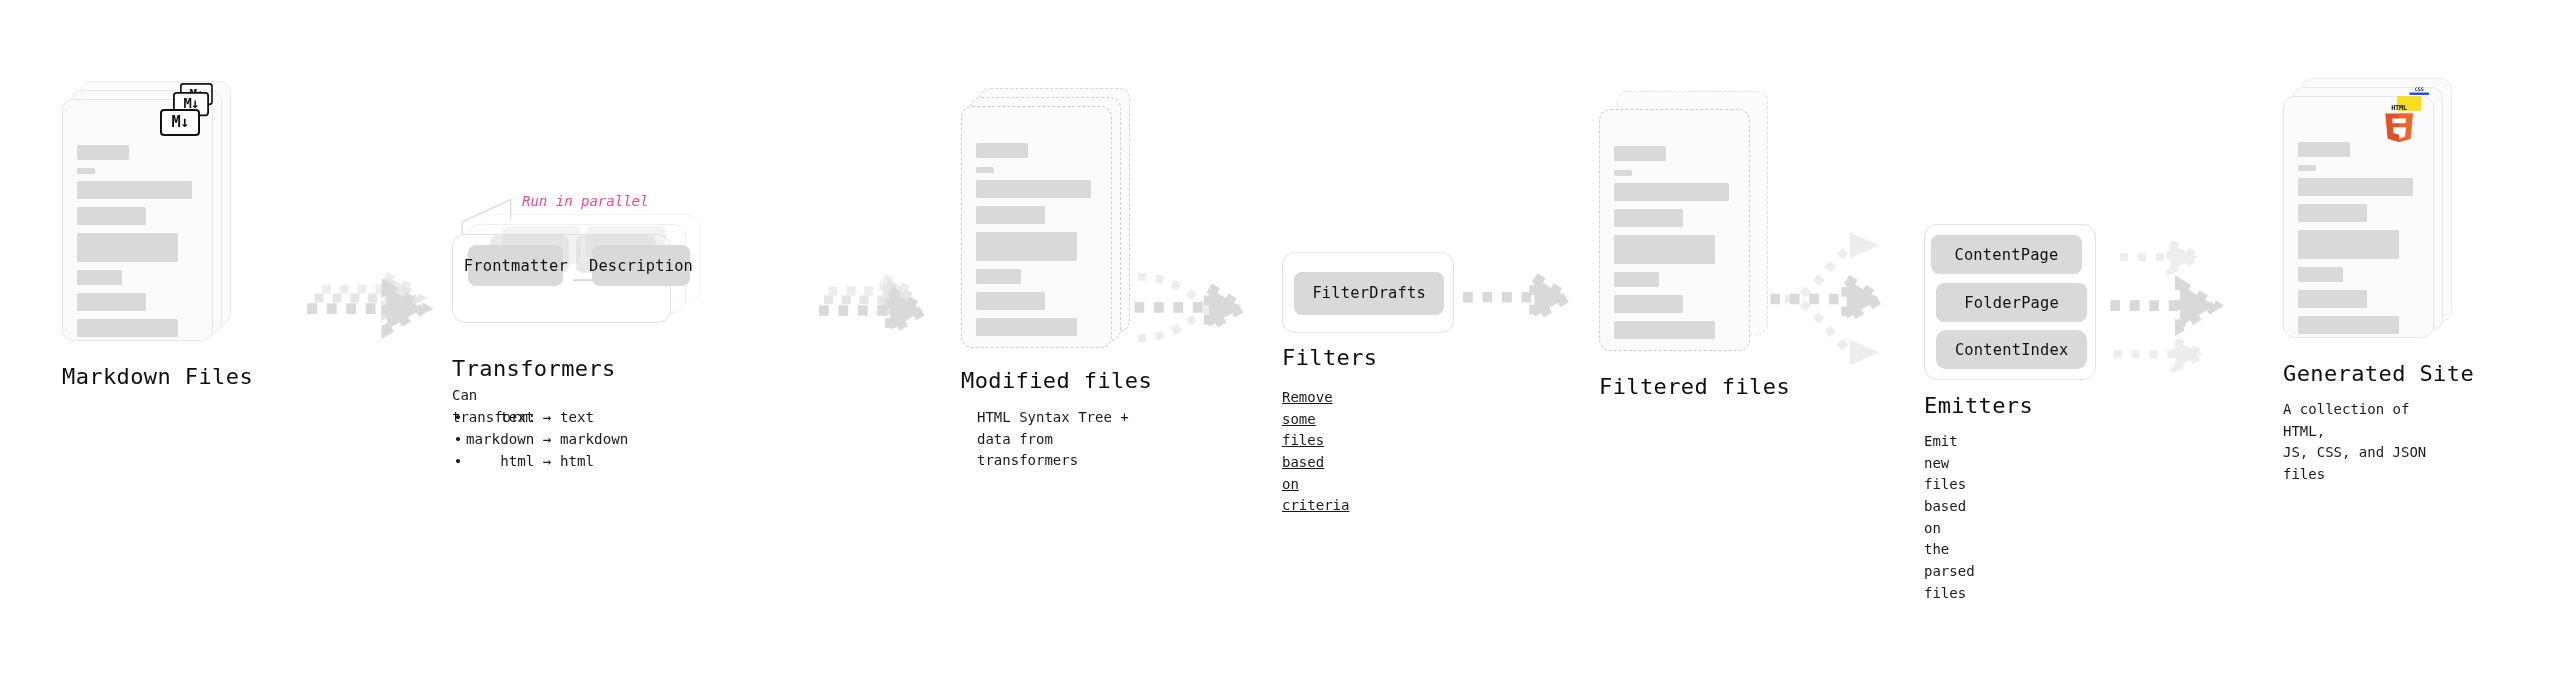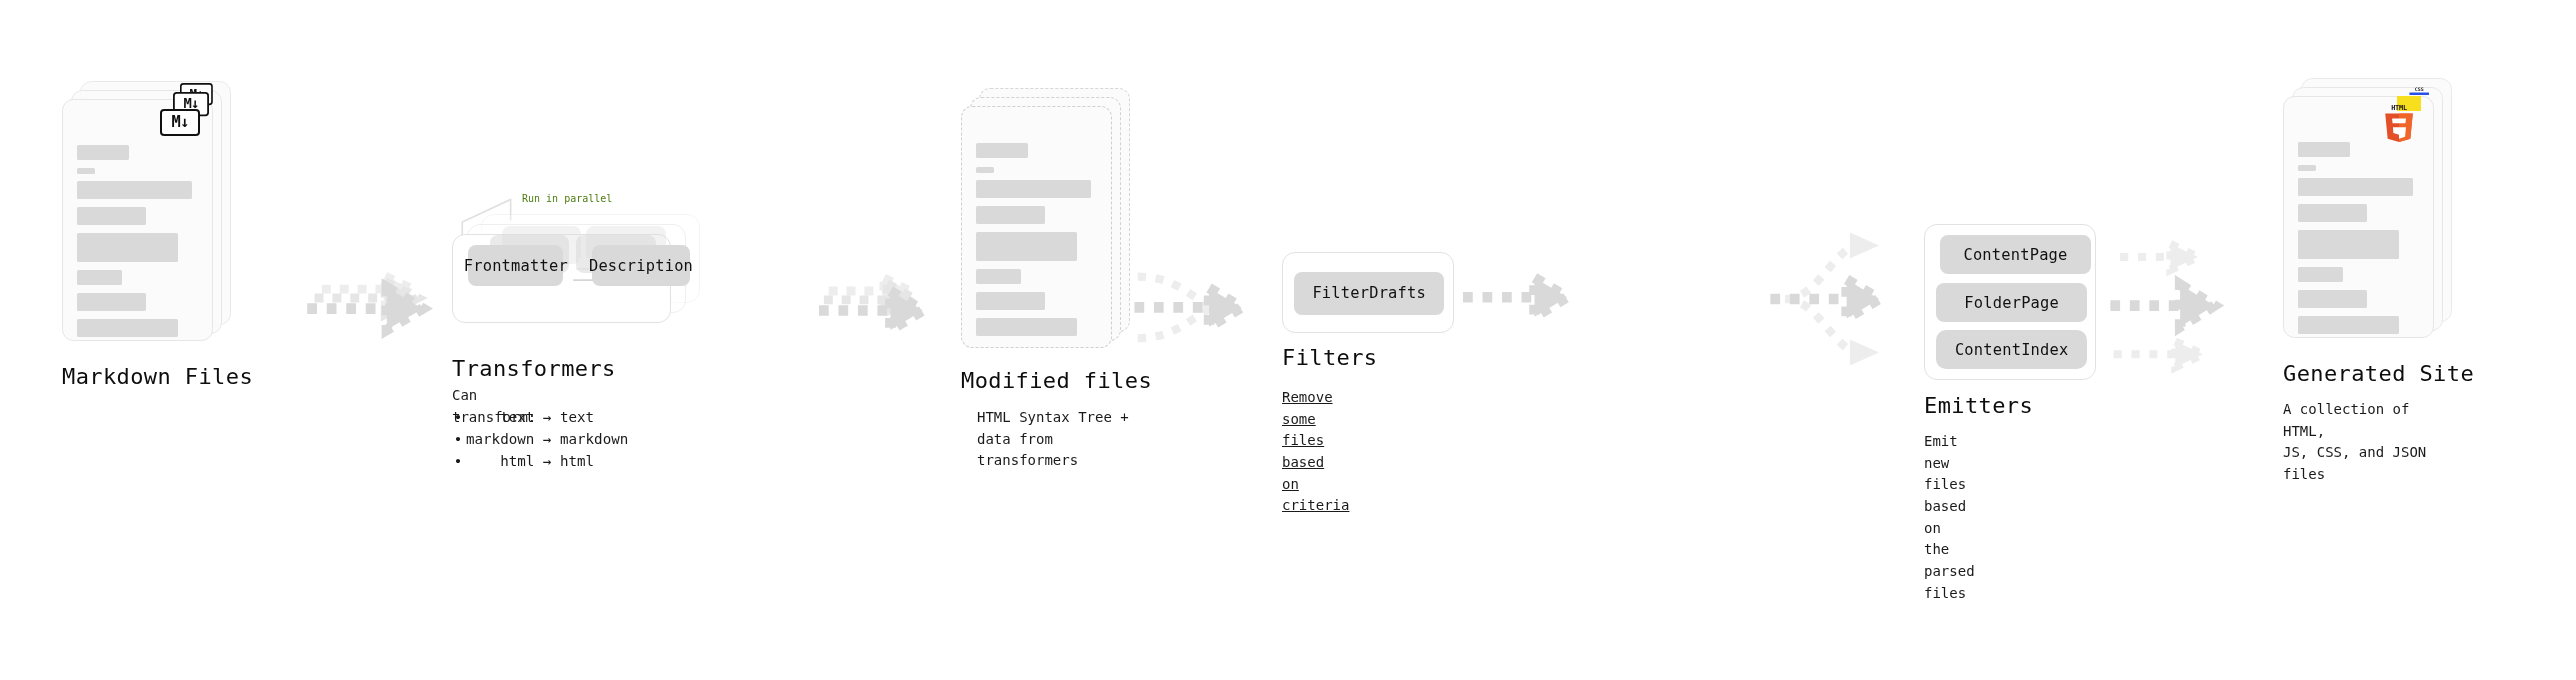--- a/index.html
+++ b/index.html
@@ -56,21 +56,21 @@
   
   .title{
     position:absolute;font-size:22px;letter-spacing:0.4px;color:#0d0d0d;
     white-space:nowrap;
   }
   .subtitle{
     position:absolute;font-size:14px;line-height:1.55;color:#1a1a1a;
     white-space:pre-line;
   }
   .hint{
-    position:absolute;font-size:10px;color:#4d7c0f;white-space:nowrap;
+    position:absolute;font-size:14px;color:#ec4899;white-space:nowrap;font-style:italic;
   }
   .bullets{position:absolute;font-size:14.2px;line-height:1.55;color:#1a1a1a;}
   .bullets ul{margin:0;padding-left:14px;list-style:none;}
   .bullets li{position:relative;white-space:nowrap;}
   .bullets li::before{content:"\2022";position:absolute;left:-12.2px;}
 
   svg{display:block;overflow:visible;}
 </style>
 </head>
 <body>
@@ -216,39 +216,56 @@
 on criteria</div>
   </div>
 
   <svg style="position:absolute;left:1463px;top:276px;" width="130" height="49" viewBox="0 0 160 60">
     <g stroke="#d9d9d9" stroke-width="13" stroke-dasharray="12 12" fill="#d9d9d9">
       <line x1="0" y1="26" x2="92" y2="26"></line>
       <polygon points="88,2 128,26 88,50"></polygon>
     </g>
   </svg>
 
+  <div class="node" style="left:1599px;top:91px;">
+    <div class="doc-stack">
+      <div class="doc dashed back2" style="opacity:.6;"></div>
+      <div class="doc dashed front"></div>
+      <div class="doc-body">
+        <div class="bar" style="left:15.4px;top:37px;width:52px;height:15.4px;"></div>
+        <div class="bar" style="left:15.4px;top:61px;width:18px;height:5.7px;"></div>
+        <div class="bar" style="left:15.4px;top:74px;width:115px;height:18px;"></div>
+        <div class="bar" style="left:15.4px;top:100px;width:69px;height:18px;"></div>
+        <div class="bar" style="left:15.4px;top:126px;width:101px;height:29px;"></div>
+        <div class="bar" style="left:15.4px;top:163px;width:45px;height:15.4px;"></div>
+        <div class="bar" style="left:15.4px;top:186px;width:69px;height:18px;"></div>
+        <div class="bar" style="left:15.4px;top:212px;width:101px;height:18px;"></div>
+      </div>
+    </div>
+    <div class="title" style="left:0px;top:283px;">Filtered files</div>
+  </div>
 
   <svg style="position:absolute;left:1770px;top:226px;" width="163" height="146" viewBox="0 0 200 180">
     <g fill="none" stroke="#ededed" stroke-width="10" stroke-dasharray="10 12">
       <path d="M18,90 C56,90 74,36 104,24"></path>
       <path d="M18,90 C56,90 74,144 104,156"></path>
     </g>
     <g fill="#ededed">
       <polygon points="98,8 134,24 98,40"></polygon>
       <polygon points="98,140 134,156 98,172"></polygon>
     </g>
     <g stroke="#d9d9d9" stroke-width="13" stroke-dasharray="12 12" fill="#d9d9d9">
       <line x1="0" y1="90" x2="98" y2="90"></line>
       <polygon points="94,66 134,90 94,114"></polygon>
     </g>
   </svg>
 
   <div class="node" style="left:1924px;top:224px;">
     <div class="gbox" style="left:0px;top:0px;width:172px;height:156px;"></div>
-    <div class="chip" style="left:16px;top:11.4px;width:151px;height:39px;">ContentPage</div>
+    <div class="chip" style="left:7px;top:11.4px;width:151px;height:39px;">ContentPage</div>
     <div class="chip" style="left:12.2px;top:59px;width:151px;height:39px;">FolderPage</div>
     <div class="chip" style="left:12.2px;top:106px;width:151px;height:39px;border-radius:10px;">ContentIndex</div>
     <div class="title" style="left:0px;top:169px;">Emitters</div>
     <div class="subtitle" style="left:0px;top:207px;">Emit new files based on
 the parsed files</div>
   </div>
 
   <svg style="position:absolute;left:2110px;top:231px;" width="163" height="146" viewBox="0 0 200 180">
     <g stroke="#ededed" stroke-width="10" stroke-dasharray="10 12" fill="#ededed">
       <line x1="12" y1="32" x2="78" y2="32"></line>

